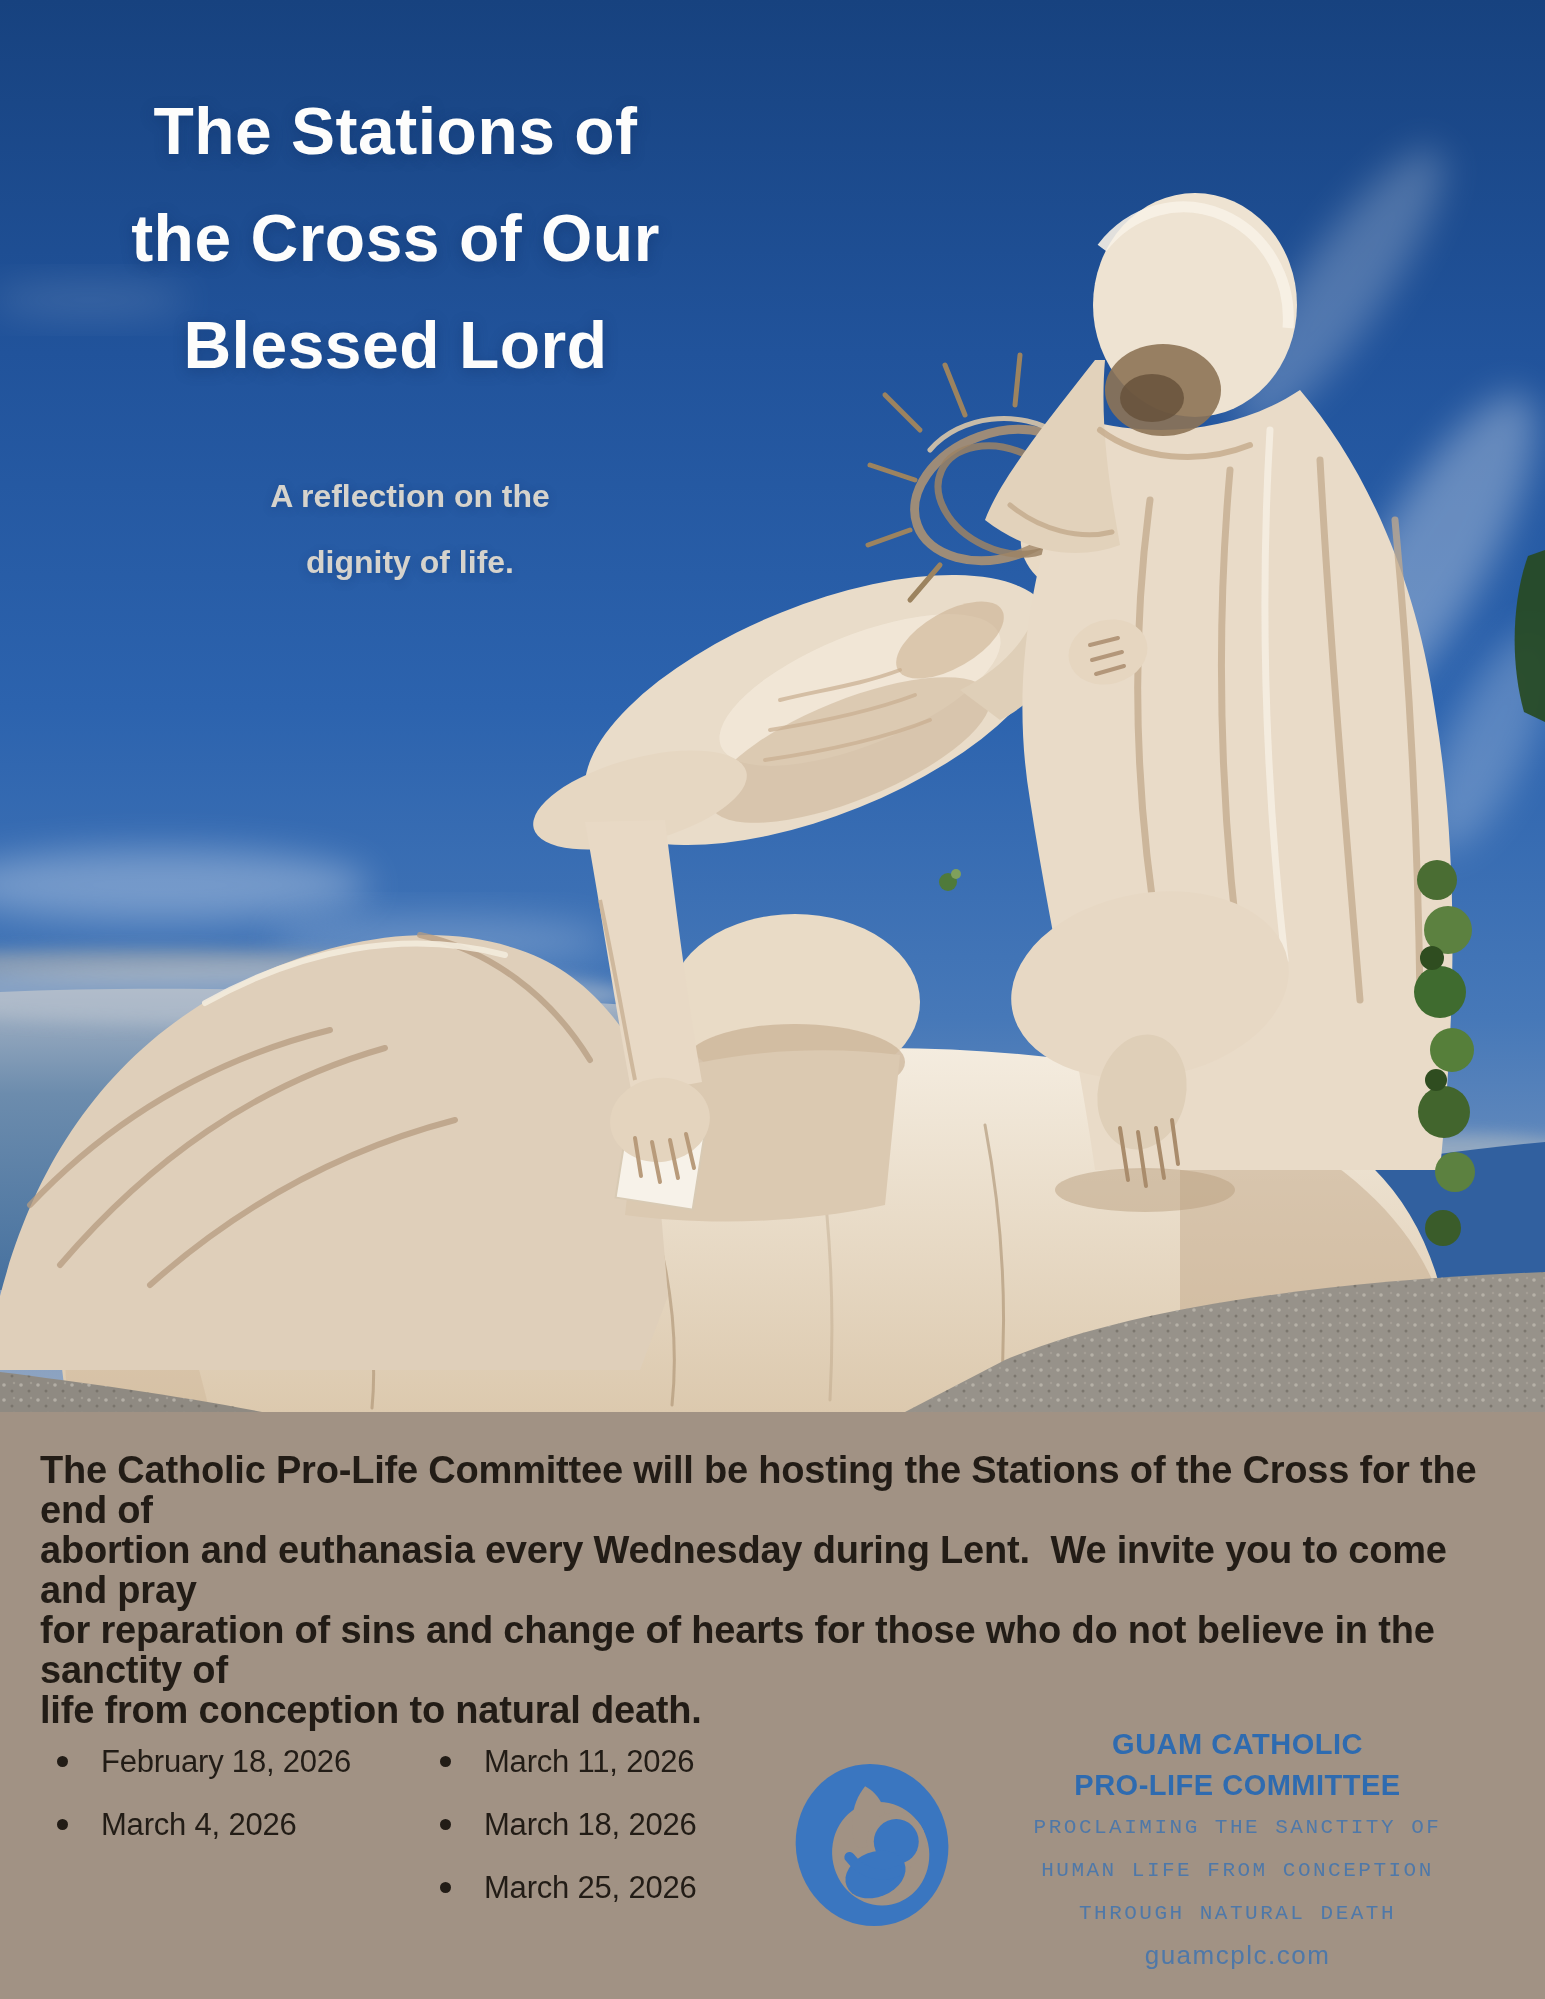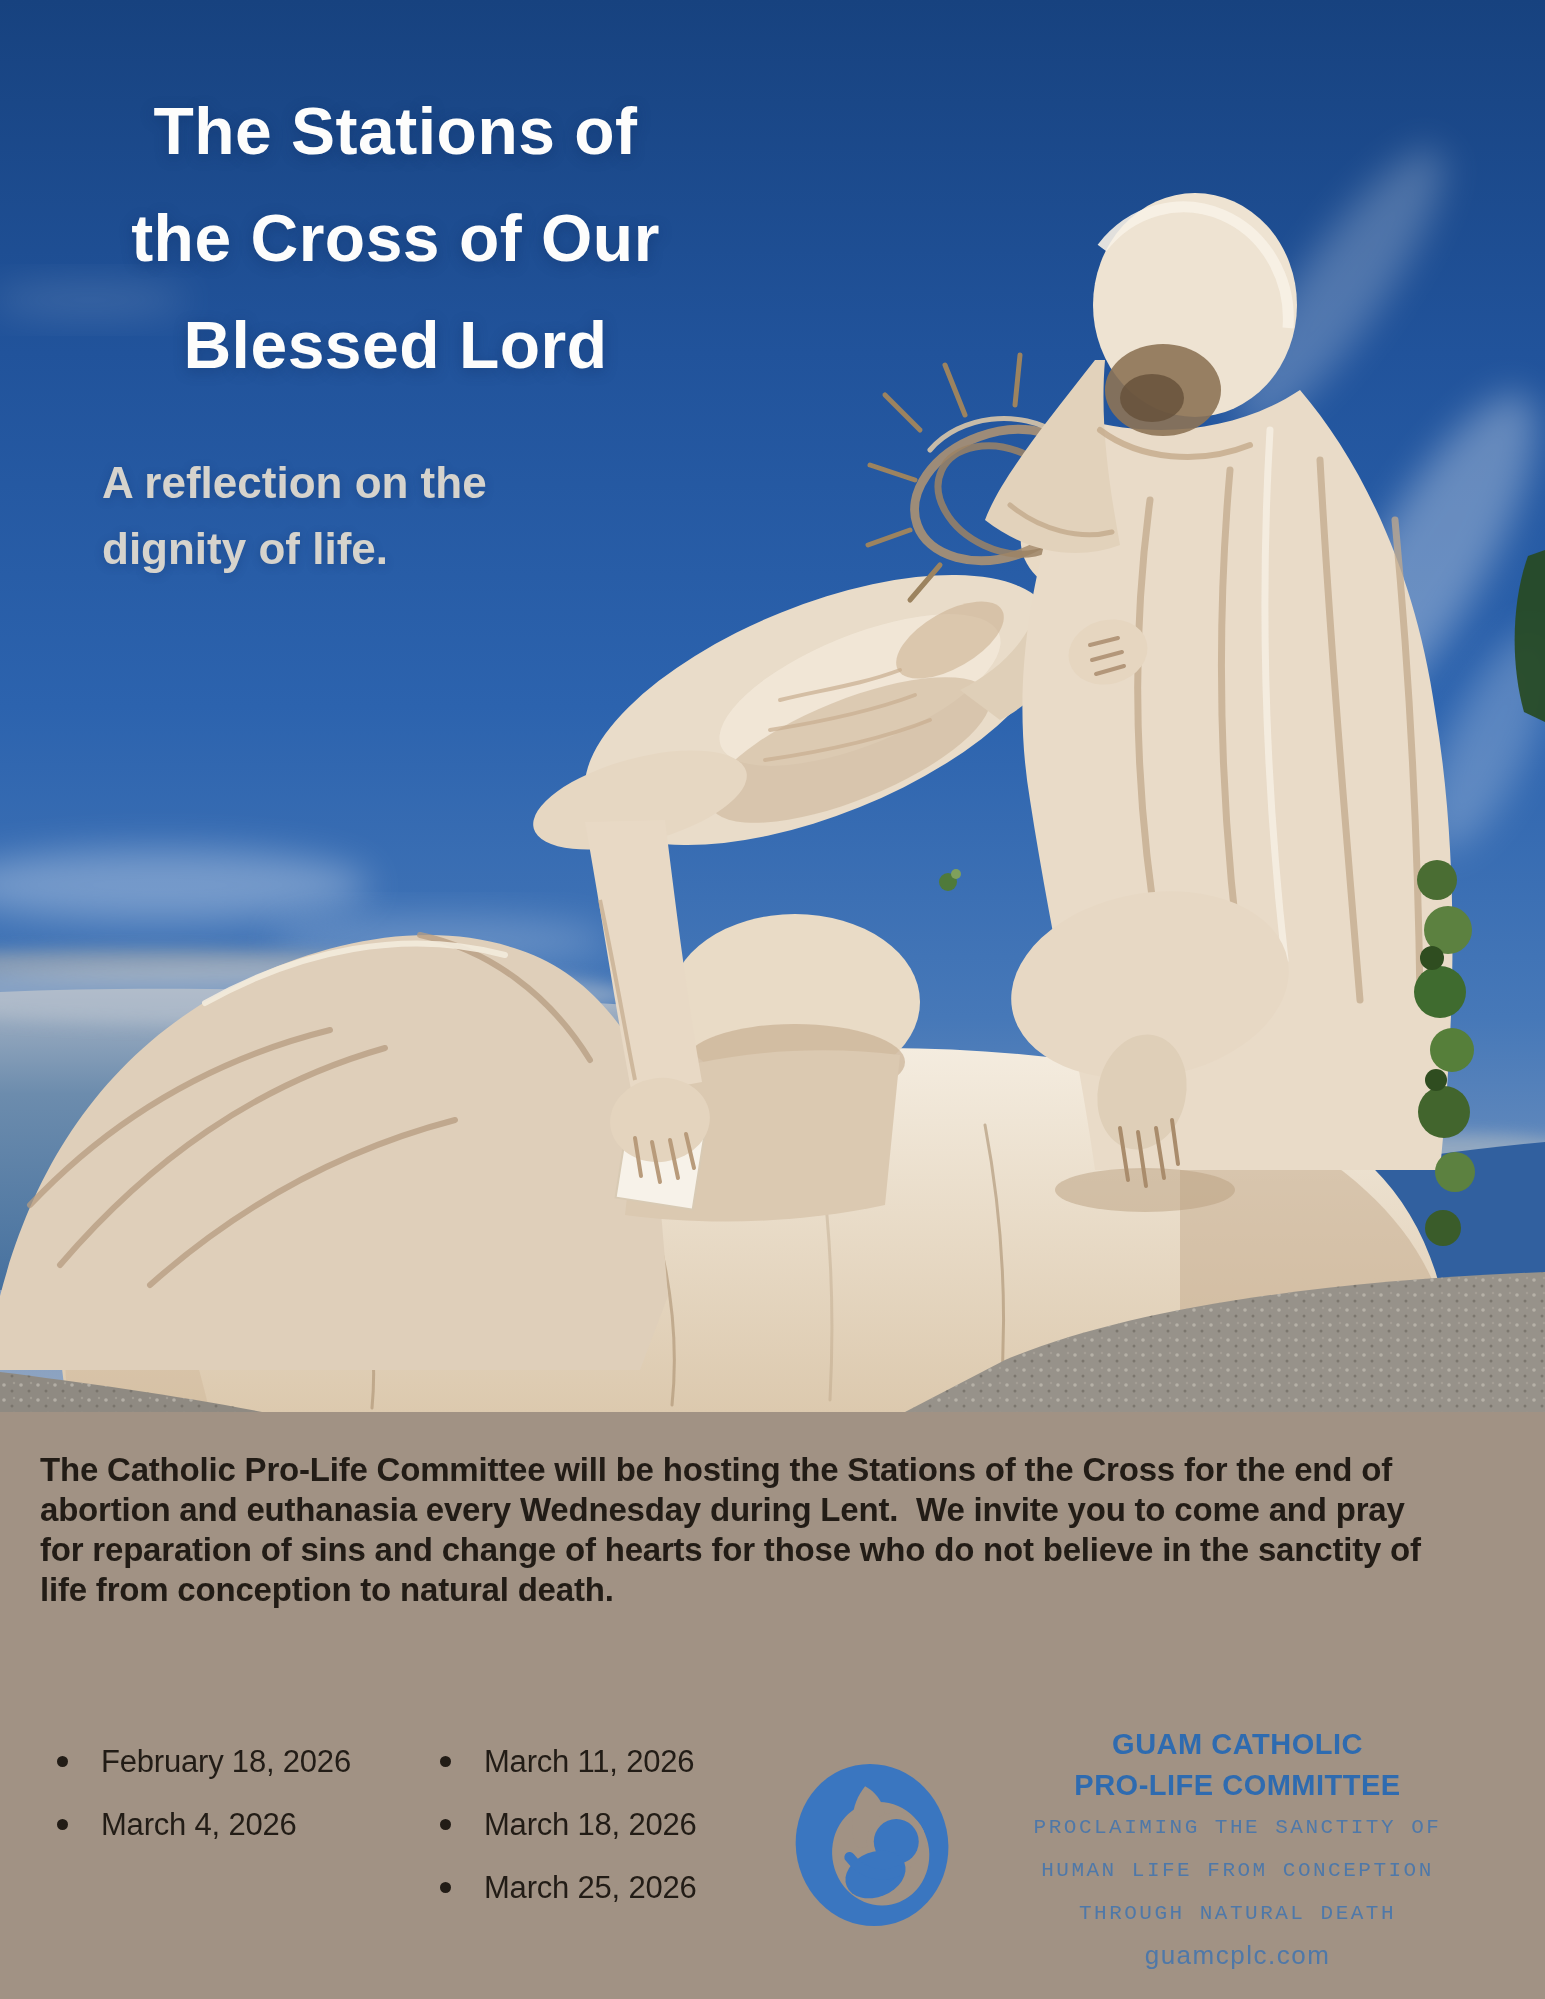--- a/index.html
+++ b/index.html
@@ -10,33 +10,33 @@
   
   .photo{position:absolute;left:0;top:0;width:1545px;height:1412px;}
   .photo svg{display:block;width:100%;height:100%;}
   .hero-title{
     position:absolute;left:83px;top:78px;width:625px;margin:0;
     text-align:center;white-space:pre-line;
     font-size:66px;font-weight:700;line-height:107px;letter-spacing:.5px;
     color:#fdfdfc;text-shadow:0 3px 14px rgba(12,40,90,.35);
   }
   .hero-subtitle{
-    position:absolute;left:100px;top:448px;width:590px;margin:2px;
-    white-space:pre-line;
-    font-size:44px;font-weight:700;line-height:66px;
+    position:absolute;left:100px;top:448px;width:590px;margin:15px;
+    text-align:center;white-space:pre-line;
+    font-size:32px;font-weight:700;line-height:66px;
     color:#d6d3cc;text-shadow:0 2px 10px rgba(12,40,90,.25);
   }
   
   .panel{
     position:absolute;left:0;top:1412px;width:1545px;height:587px;
     background:#a19284;color:#221c16;
   }
   .para{
     position:absolute;left:40px;width:1468px;margin:0;
-    font-size:33px;font-weight:700;line-height:40px;letter-spacing:-.2px;
+    font-size:38px;font-weight:700;line-height:40px;letter-spacing:-.2px;
     white-space:pre-wrap;
   }
   .para1{top:38px;}
   .para2{top:215px;}
   .u{text-decoration:underline;text-underline-offset:5px;text-decoration-thickness:2.5px;}
   .dates{
     position:absolute;top:318px;margin:0;padding:0;list-style:none;
     font-size:31px;font-weight:400;letter-spacing:-.2px;
   }
   .dates li{display:flex;align-items:center;height:63px;}

